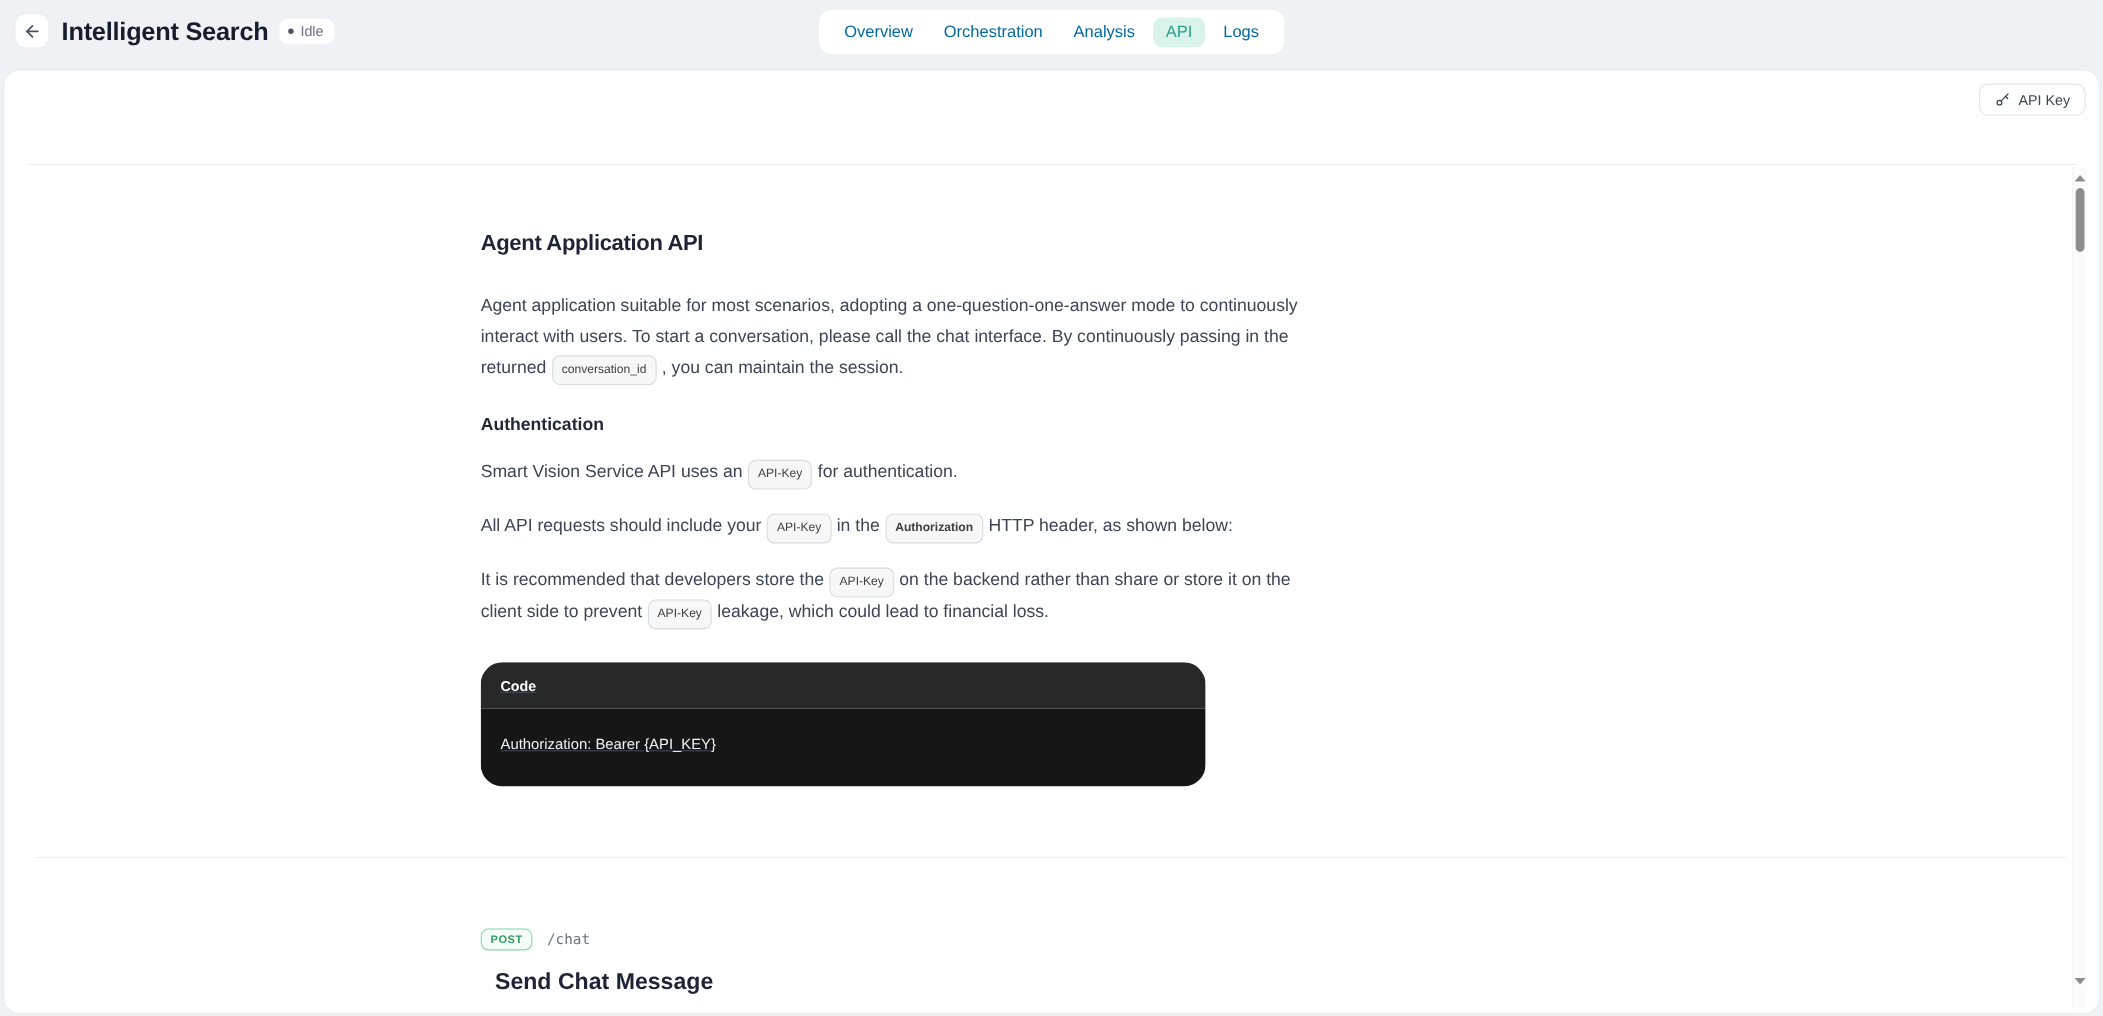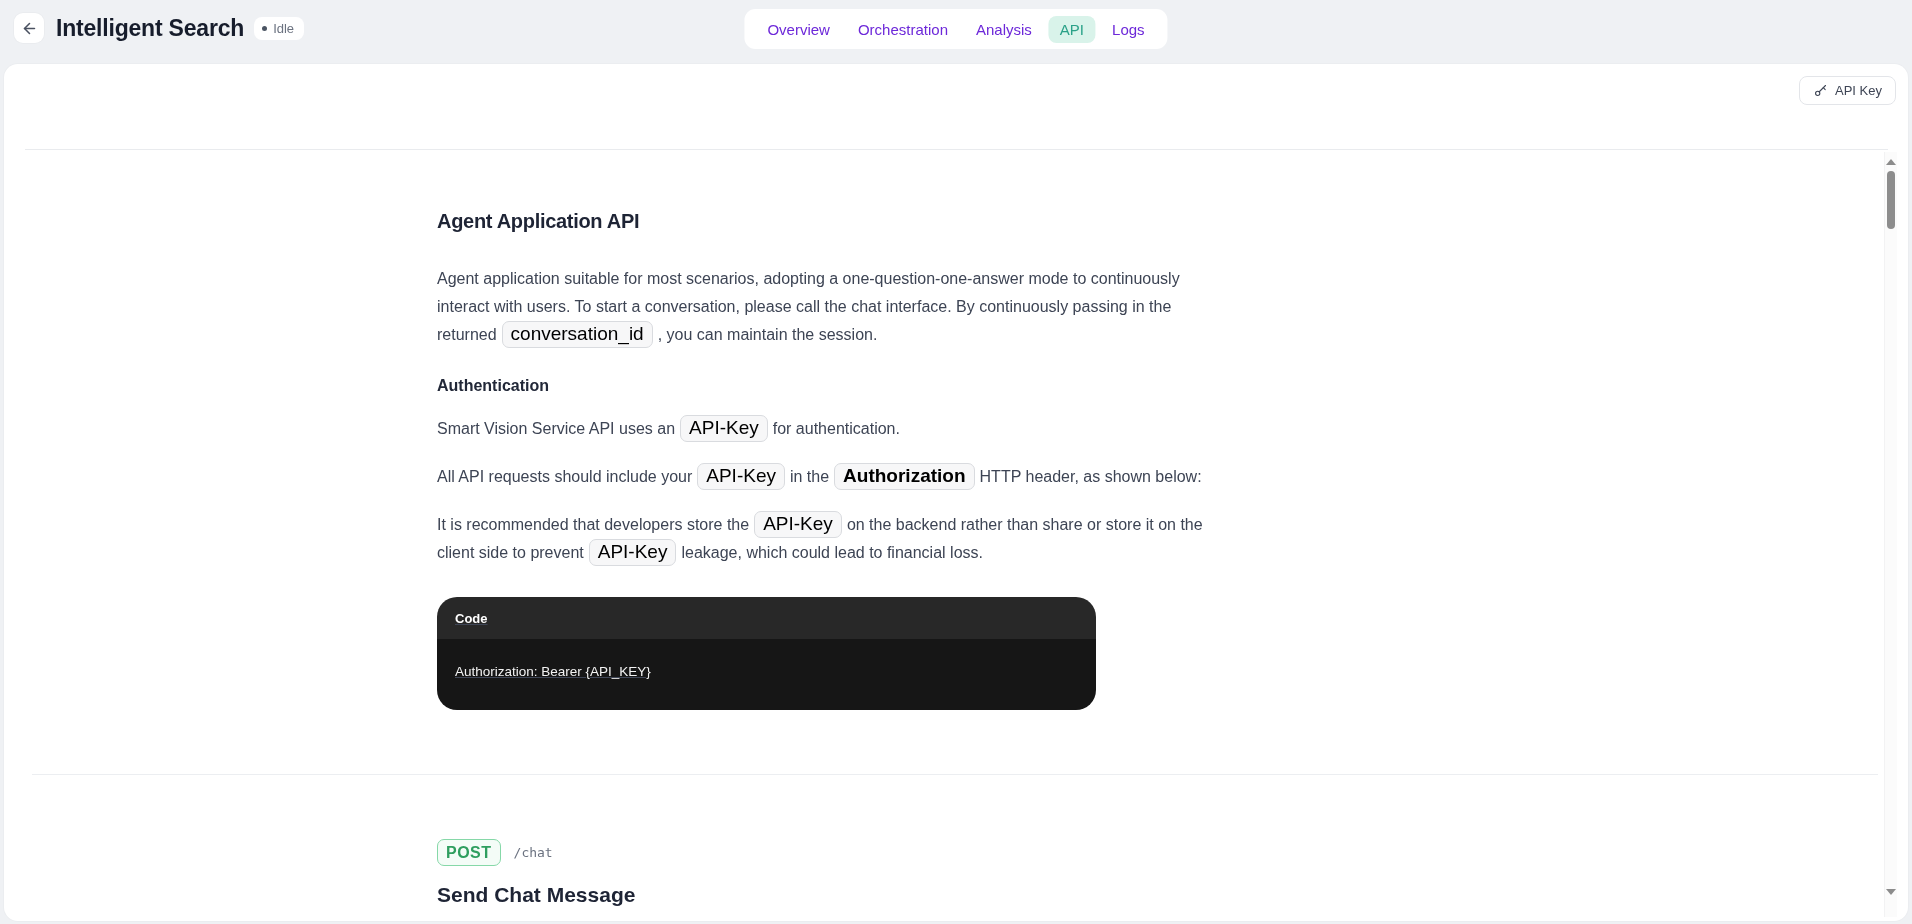--- a/index.html
+++ b/index.html
@@ -51,21 +51,21 @@
     left:50%; top:9px;
     transform:translateX(-50%);
     background:#ffffff;
     border-radius:11px;
     padding:5px 12px;
     display:flex; align-items:center; gap:6px;
     height:40px;
   }
   .tab {
     font-size:15px;
-    color:#6d28d9;
+    color:#0369a1;
     padding:5px 11px;
     border-radius:8px;
     background:transparent;
     border:none;
     cursor:pointer;
     font-family:inherit;
   }
   .tab.active {
     background:#d9f3ea;
     color:#2aa188;
@@ -134,22 +134,22 @@
     font-weight:700;
     color:#222838;
   }
   .chip {
     display:inline-block;
     background:#f7f7f8;
     border:1px solid #d9dbdf;
     border-radius:7px;
     padding:1px 8px 2px;
     margin:0 5px;
-    font-size:19px;
-    color:#000000;
+    font-size:11px;
+    color:#404040;
     line-height:22px;
   }
   .chip.bold { font-weight:700; }
 
   .code-block {
     margin-top:30px;
     width:659px;
     border-radius:20px;
     overflow:hidden;
     text-decoration:underline;
@@ -176,39 +176,40 @@
 
   
   .endpoint-section {
     position:relative;
     padding:64px 0 0 433px;
     height:200px;
   }
   .endpoint-left { width:505px; }
   .badge-row { display:flex; align-items:center; gap:13px; }
   .method-badge {
-    font-size:16px;
+    font-size:10px;
     font-weight:700;
     letter-spacing:0.5px;
     color:#2f9e5f;
     background:#f4fcf7;
     border:1px solid #86d8a8;
     border-radius:7px;
     padding:4px 8px 3px;
   }
   .endpoint-path {
     font-family:"DejaVu Sans Mono", monospace;
     font-size:13px;
     color:#6b7280;
   }
   .endpoint-title {
     margin-top:17px;
     font-size:21px;
     font-weight:700;
     color:#1e2435;
+    margin-left:13px;
   }
   .endpoint-desc {
     margin-top:27px;
     font-size:16px;
     line-height:28px;
     color:#3d4454;
   }
   .request-panel {
     position:absolute;
     left:979px; top:154px;

